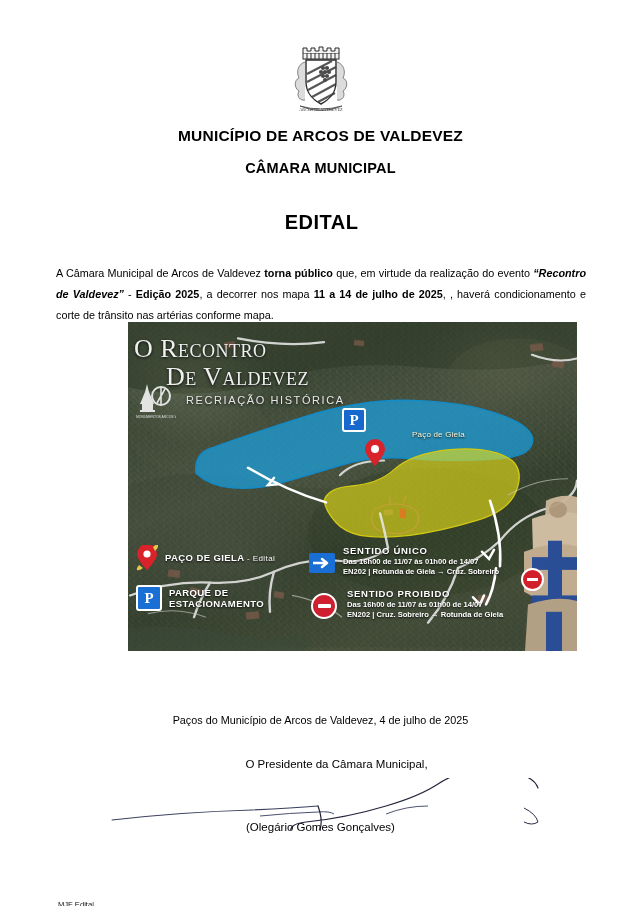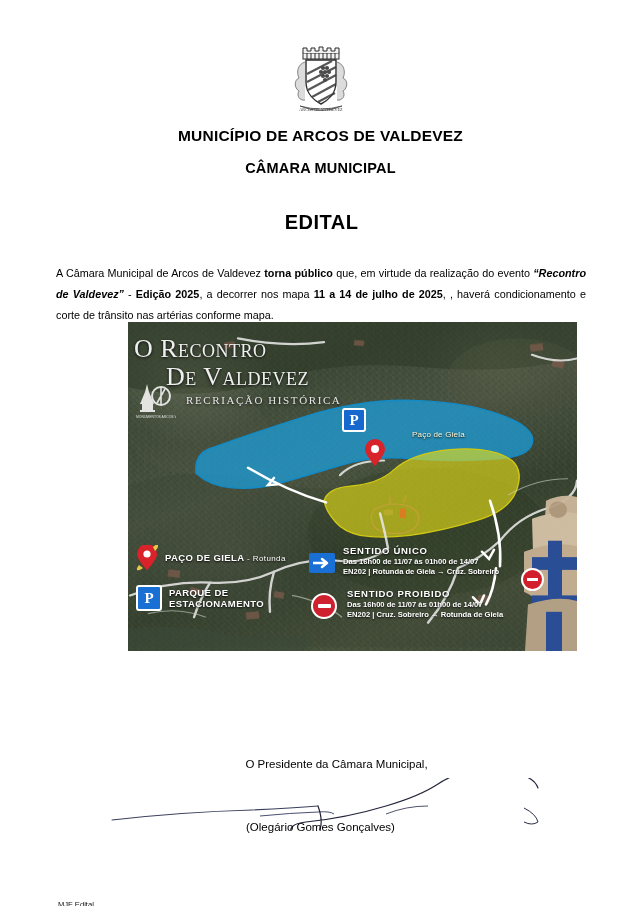--- a/index.html
+++ b/index.html
@@ -139,21 +139,21 @@
   .map-title .l2 {
     font-family: "Liberation Serif", serif;
     font-size: 26px;
     letter-spacing: 0.5px;
     line-height: 30px;
     font-variant: small-caps;
     padding-left: 32px;
     white-space: nowrap;
   }
   .map-title .l3 {
-    font-family: Liberation Serif, serif;
+    font-family: Liberation Sans, sans-serif;
     font-size: 11px;
     letter-spacing: 1.6px;
     padding-left: 52px;
     margin-top: 2px;
     color: #e6e6e6;
   }
 
   .monument-logo {
     position: absolute;
     left: 6px;
@@ -523,21 +523,21 @@
         <div class="legend-col legend-left">
 
           <div class="legend-item">
             <svg class="pin-icon" viewBox="0 0 22 26">
               <path d="M11 25 C11 25 1 15 1 9 A10 10 0 0 1 21 9 C21 15 11 25 11 25 Z" fill="#d8232a"></path>
               <circle cx="11" cy="9" r="3.6" fill="#ffffff"></circle>
               <path d="M3 20 q-3 4 -2 5 q2 1 6 -2" fill="#e8c84a"></path>
               <path d="M19 6 q4 -4 3 -6 q-2 -1 -5 2" fill="#e8c84a"></path>
             </svg>
             <div class="txt">
-              <span>PAÇO DE GIELA</span><span class="sub"> - Rotunda</span>
+              <span>PAÇO DE GIELA</span><span class="sub"> - Edital</span>
             </div>
           </div>
 
           <div class="legend-item">
             <div class="park-icon">P</div>
             <div class="txt">
               <div>PARQUE DE</div>
               <div>ESTACIONAMENTO</div>
             </div>
           </div>
@@ -568,20 +568,21 @@
               <div class="t2">Das 16h00 de 11/07 às 01h00 de 14/07</div>
               <div class="t3">EN202 | Cruz. Sobreiro → Rotunda de Giela</div>
             </div>
           </div>
 
         </div>
       </div>
     </div>
   </div>
 
+  <div class="foot-place">Paços do Município de Arcos de Valdevez, 4 de julho de 2025</div>
 
   <div class="foot-president">O Presidente da Câmara Municipal,</div>
 
   <svg class="signature" viewBox="0 0 430 52">
     <path d="M2 42 q70 -8 140 -10 q40 -2 66 -4" stroke="#3a3f5c" stroke-width="1.1" fill="none" stroke-linecap="round"></path>
     <path d="M150 38 q30 -3 58 -4 q12 -1 16 2" stroke="#4a5070" stroke-width="1" fill="none"></path>
     <path d="M208 28 q8 22 -4 32 q-14 12 -22 -2 q-6 -12 14 -14 q40 -4 80 -16
              q34 -10 52 -22 q30 -20 72 -12 q24 4 28 16" stroke="#22243a" stroke-width="1.2" fill="none" stroke-linecap="round"></path>
     <path d="M414 30 q12 6 14 14 q-6 4 -14 0" stroke="#2a2d44" stroke-width="1" fill="none"></path>
     <path d="M276 36 q20 -8 42 -8" stroke="#3a3f5c" stroke-width=".9" fill="none"></path>

